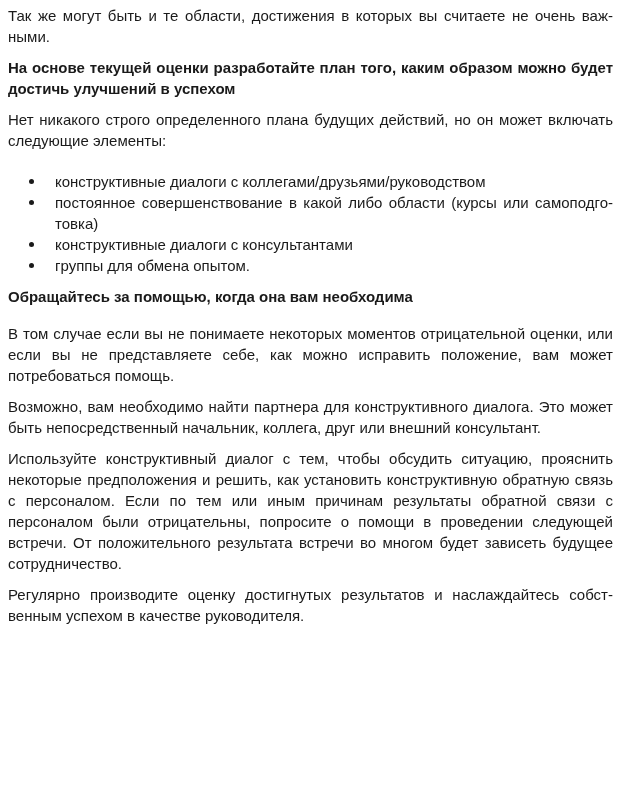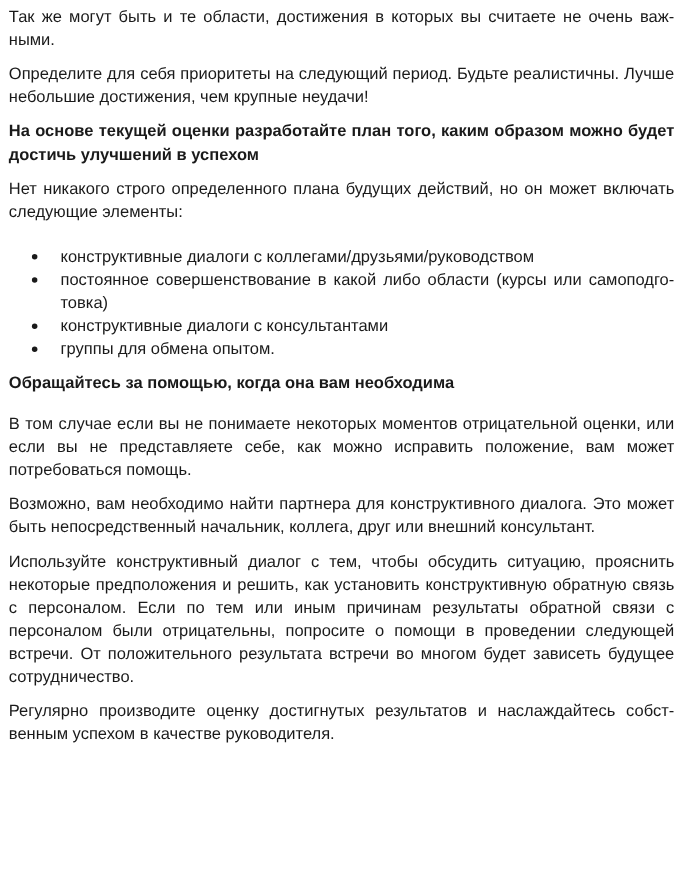--- a/index.html
+++ b/index.html
@@ -58,21 +58,20 @@
     background: #1a1a1a;
   }
 </style>
 </head>
 <body>
 
 <div class="page">
 
   <p>Так же могут быть и те области, достижения в которых вы считаете не очень важ­ными.</p>
 
-  <p>Определите для себя приоритеты на следующий период. Будьте реалистичны. Лучше небольшие достижения, чем крупные неудачи!</p>
 
   <h3>На основе текущей оценки разработайте план того, каким образом можно будет достичь улучшений в успехом</h3>
 
   <p>Нет никакого строго определенного плана будущих действий, но он может вклю­чать следующие элементы:</p>
 
   <ul class="plan-list">
     <li>конструктивные диалоги с коллегами/друзьями/руководством</li>
     <li>постоянное совершенствование в какой либо области (курсы или самоподго­товка)</li>
     <li>конструктивные диалоги с консультантами</li>
     <li>группы для обмена опытом.</li>

